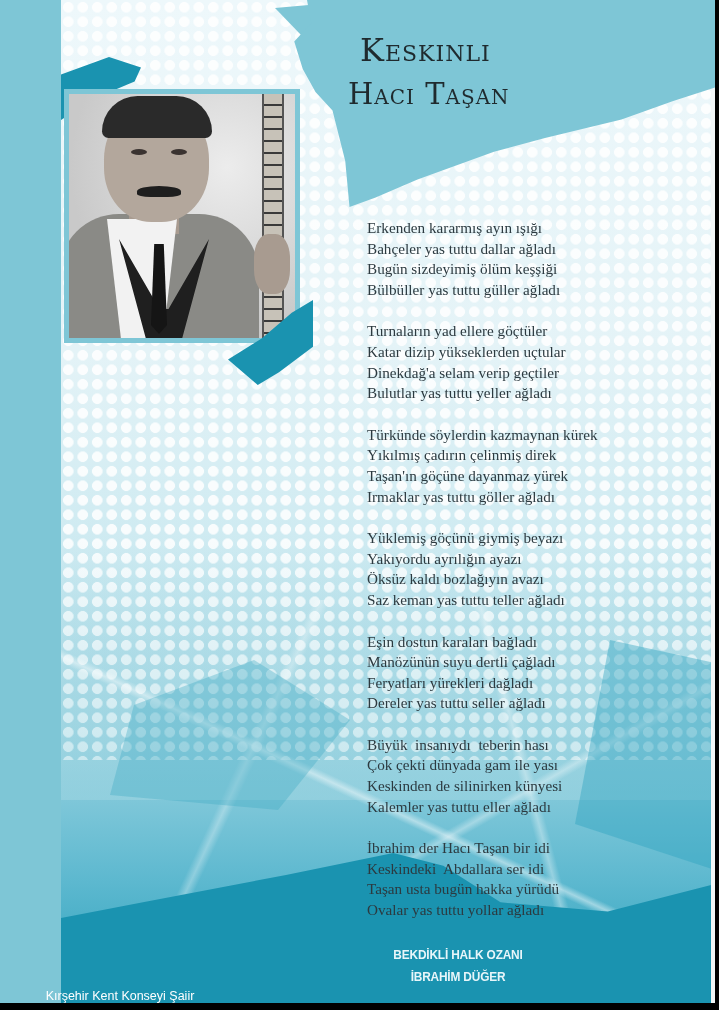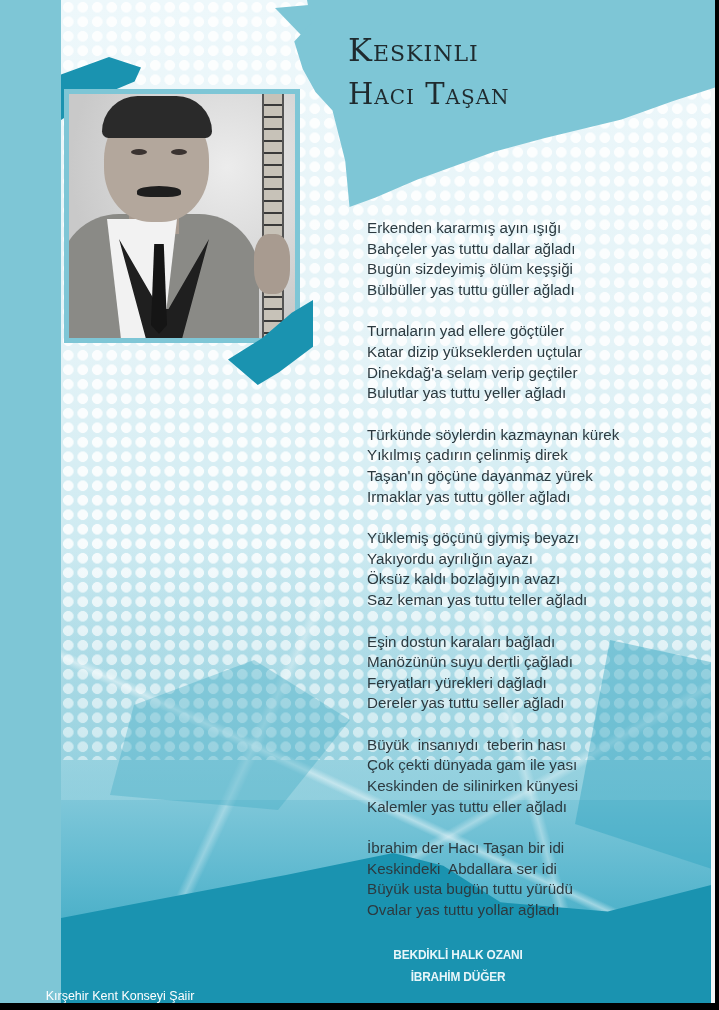--- a/index.html
+++ b/index.html
@@ -98,26 +98,26 @@
   .photo .eye { position: absolute; top: 55px; width: 16px; height: 6px; background: #3a3330; border-radius: 50%; }
   .photo .mustache { position: absolute; left: 68px; top: 92px; width: 44px; height: 11px; background: #1e1e1e; border-radius: 50% 50% 30% 30%; }
   .photo .hand { position: absolute; left: 185px; top: 140px; width: 36px; height: 60px; background: #a89b90; border-radius: 40%; }
 
   .title {
     position: absolute; left: 348px; top: 28px; width: 300px;
     font-family: "DejaVu Serif", serif; color: #1f2a2e;
     font-size: 30px; line-height: 44px; letter-spacing: 1px; font-variant: small-caps;
   }
   .title .line1, .title .line2 { display: block; }
-  .title .line1 { font-size: 32px; }
+  .title .line1 { font-size: 32px; margin-left: 12px; }
   .title .line2 { font-size: 29px; }
 
   .poem {
     position: absolute; left: 367px; top: 218px; width: 340px;
-    font-family: Liberation Sans, sans-serif; font-size: 15.2px; line-height: 20.6px;
+    font-family: Liberation Serif, serif; font-size: 15.2px; line-height: 20.6px;
     color: #2c3a40;
   }
   .stanza { margin: 0 0 21px 0; }
   .stanza .ln { display: block; white-space: nowrap; }
 
   .credit-left {
     position: absolute; left: 20px; top: 989px; width: 200px;
     font-family: "Liberation Sans", sans-serif; font-size: 12.5px; line-height: 15px;
     color: #ffffff; text-align: center;
   }
@@ -202,21 +202,21 @@
     </div>
     <div class="stanza">
       <span class="ln" style="white-space:pre">Büyük  insanıydı  teberin hası</span>
       <span class="ln">Çok çekti dünyada gam ile yası</span>
       <span class="ln">Keskinden de silinirken künyesi</span>
       <span class="ln">Kalemler yas tuttu eller ağladı</span>
     </div>
     <div class="stanza">
       <span class="ln">İbrahim der Hacı Taşan bir idi</span>
       <span class="ln" style="white-space:pre">Keskindeki  Abdallara ser idi</span>
-      <span class="ln">Büyük usta bugün tuttu yürüdü</span>
+      <span class="ln">Taşan usta bugün hakka yürüdü</span>
       <span class="ln">Ovalar yas tuttu yollar ağladı</span>
     </div>
   </div>
 
   <div class="credit-left">
     <span class="ln">Kırşehir Kent Konseyi Şaiir</span>
     <span class="ln">ve Irmaklar Çalışma Grubu</span>
     <span class="ln">19 Mayıs 1983</span>
   </div>
 

